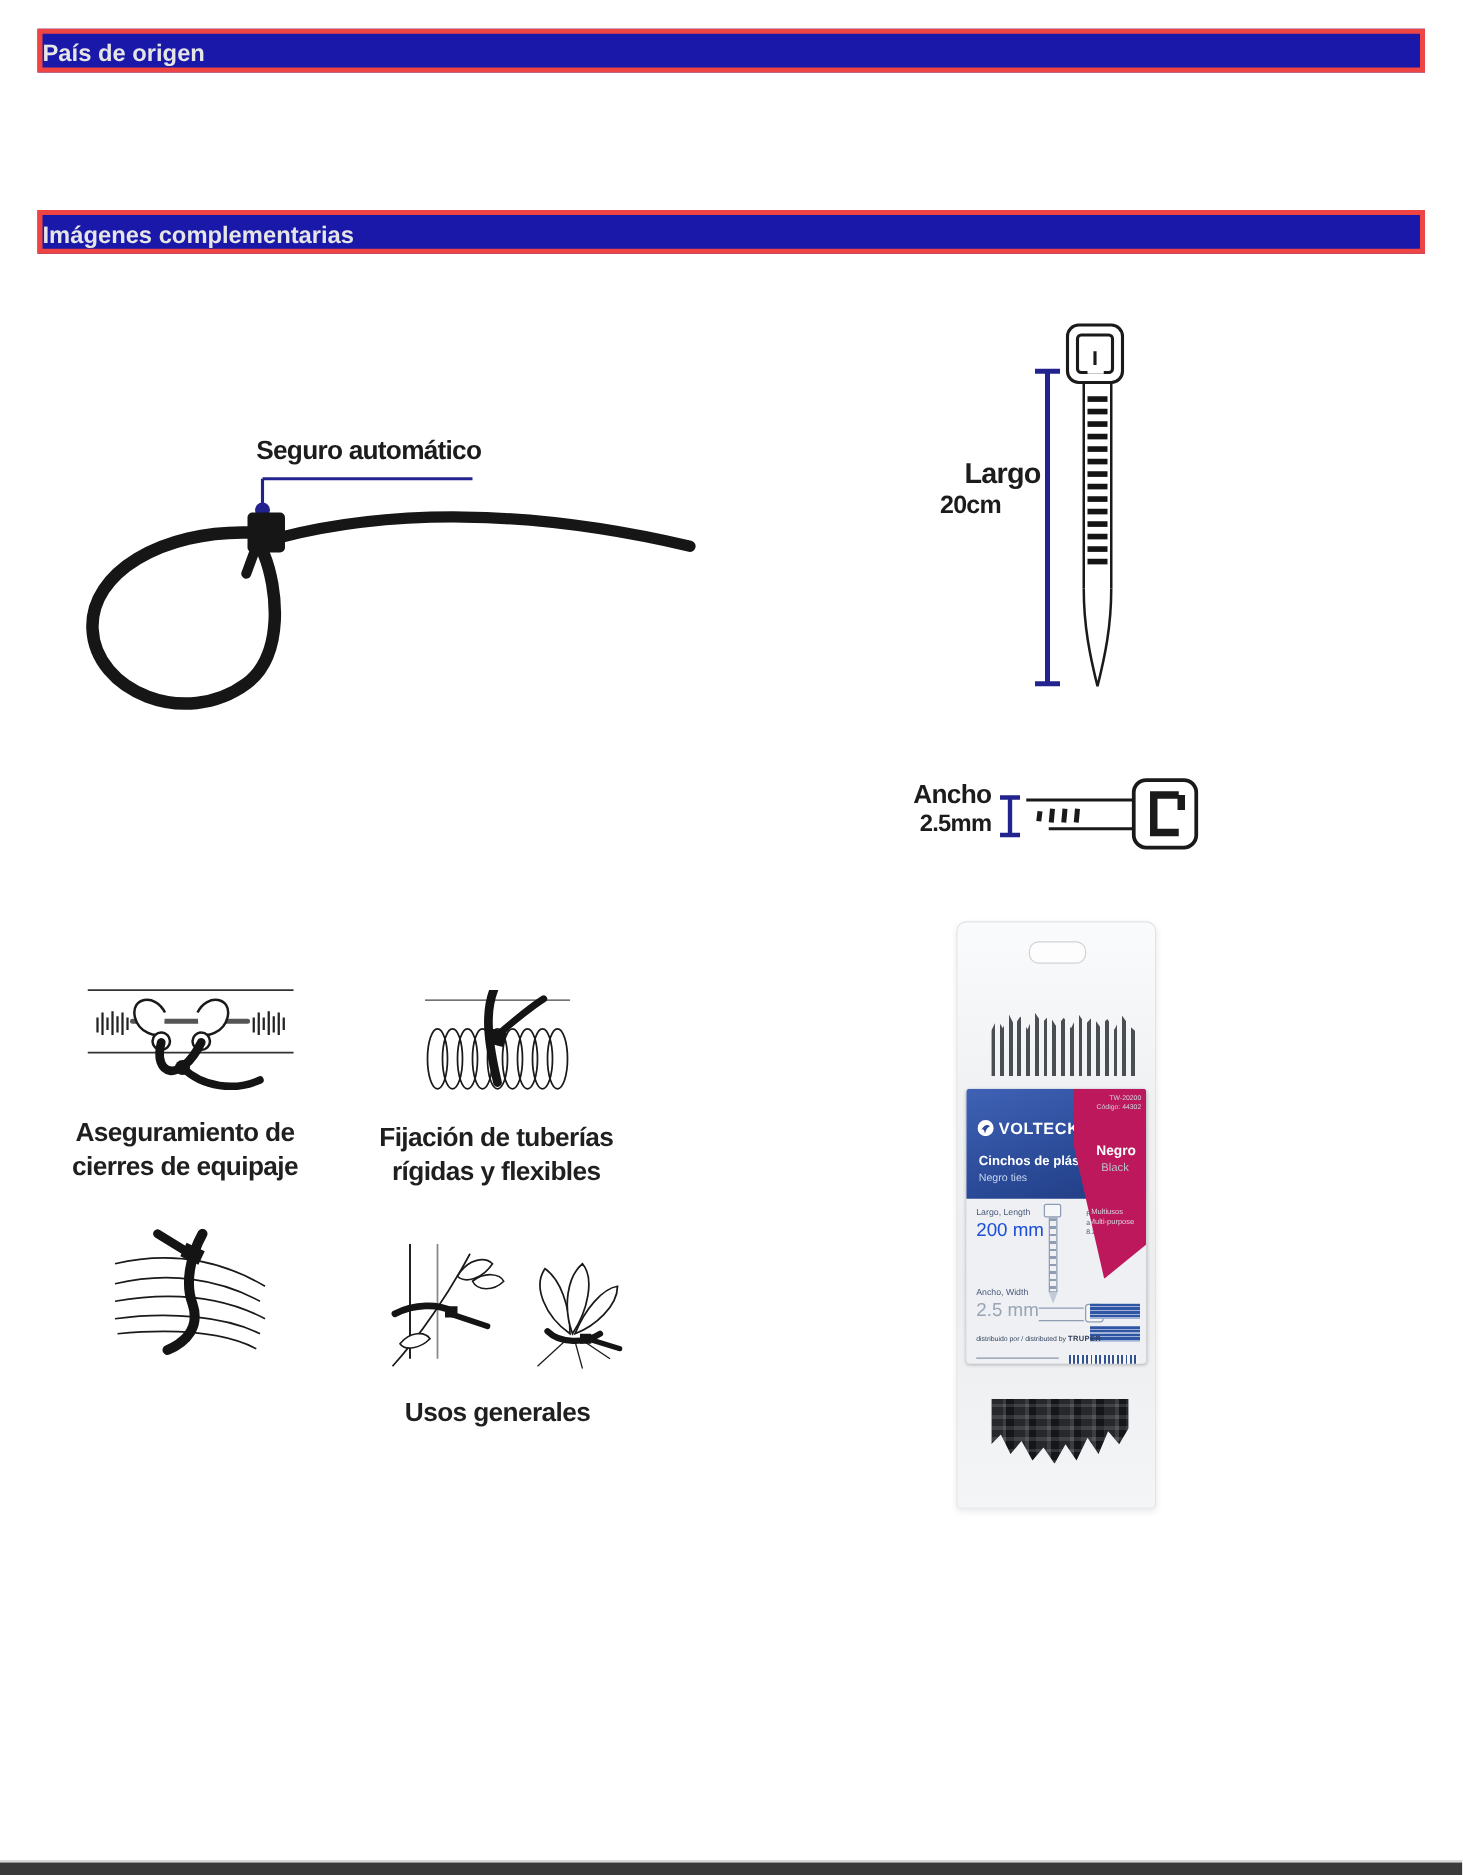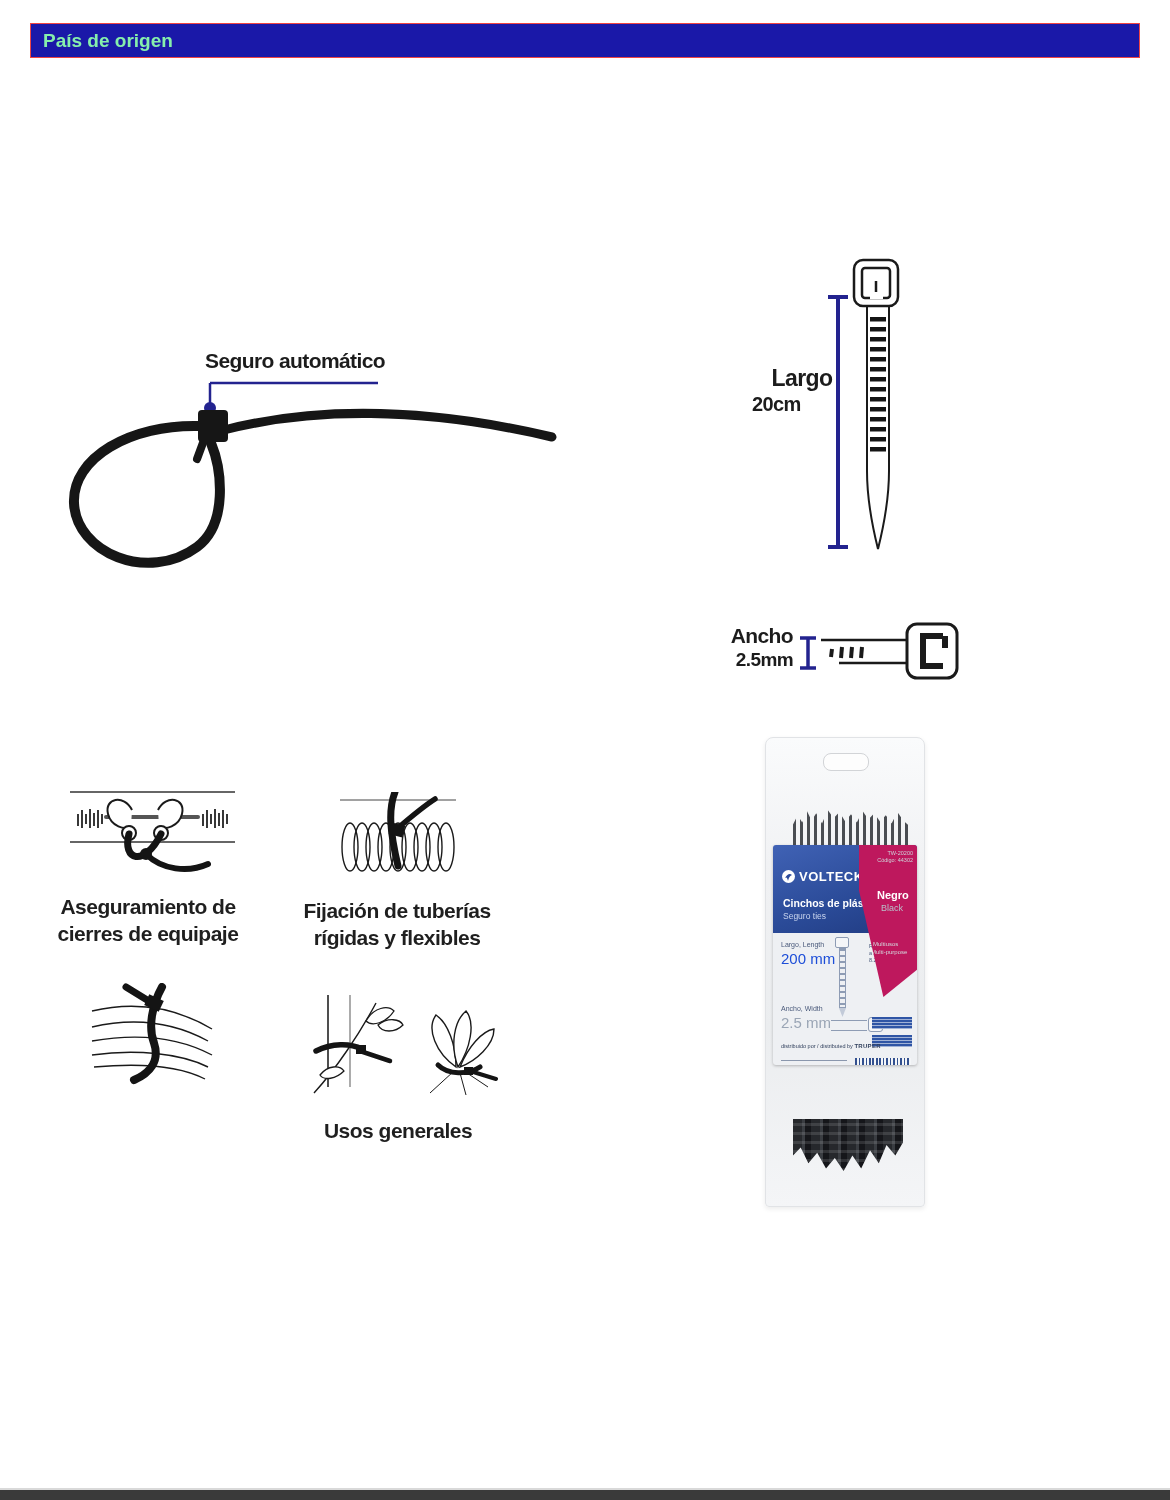--- a/index.html
+++ b/index.html
@@ -1,22 +1,22 @@
 <!DOCTYPE html>
 <html><head>
 <meta charset="utf-8">
 <style>
   html,body{margin:0;padding:0;background:#fff;}
   .page{position:relative;width:1170px;height:1500px;background:#ffffff;
         font-family:"Liberation Sans", sans-serif;overflow:hidden;}
 
   
   .section-bar{position:absolute;left:30px;width:1110px;height:35px;background:#1a18a8;
-               border:1px solid #ef4444;box-sizing:border-box;color:#86efac;font-weight:bold;
-               font-size:19px;line-height:33px;padding-left:12px;}
+               border:4px solid #ef4444;box-sizing:border-box;color:#e5e5e5;font-weight:bold;
+               font-size:19px;line-height:33px;}
   .bar-origin{top:23px;}
   .bar-images{top:168px;}
   .gray-bar{position:absolute;left:30px;top:69px;width:1110px;height:40px;background:#eeeeee;
             color:#161616;font-weight:bold;font-size:18px;line-height:40px;padding-left:25px;
             box-sizing:border-box;}
 
   
   .dlabel{position:absolute;font-weight:bold;color:#1c1c1c;letter-spacing:-0.6px;}
   .auto-lock-label{left:205px;top:349px;width:190px;font-size:21px;}
   .largo-box{left:752px;top:365px;width:100px;text-align:center;font-size:23px;}
@@ -45,21 +45,21 @@
   .bag{position:absolute;left:0;top:0;right:0;bottom:0;border-radius:8px 8px 4px 4px;
        background:linear-gradient(180deg,#fafbfc,#f0f1f3 30%,#ebedef 62%,#f4f5f7);
        border:1px solid #e1e3e6;box-shadow:0 2px 5px rgba(0,0,0,0.08);}
   .hang-hole{position:absolute;left:58px;top:16px;width:44px;height:16px;border-radius:8px;
              background:#fdfdfd;border:1.5px solid #d2d4d7;}
   .tie-tips{position:absolute;left:28px;top:72px;width:116px;height:52px;
             background:repeating-linear-gradient(90deg,#4a4d52 0 3px,rgba(0,0,0,0) 3px 7px);
             clip-path:polygon(0% 30%,4% 12%,8% 26%,12% 4%,16% 22%,20% 8%,25% 28%,30% 2%,35% 18%,
             40% 6%,45% 24%,50% 10%,55% 26%,60% 4%,65% 20%,70% 8%,75% 24%,80% 12%,85% 28%,90% 6%,
             95% 22%,100% 32%,100% 100%,0% 100%);}
-  .plabel{position:absolute;left:8px;top:108px;width:144px;height:220px;background:#eef0f3;
+  .plabel{position:absolute;left:8px;top:134px;width:144px;height:220px;background:#eef0f3;
           border-radius:3px;overflow:hidden;box-shadow:0 1px 3px rgba(0,0,0,0.25);}
   .plabel-blue{position:absolute;left:0;top:0;width:100%;height:88px;
                background:linear-gradient(160deg,#4062b5,#2a4a97 60%,#203a80);}
   .brand-row{position:absolute;left:9px;top:24px;display:flex;align-items:center;}
   .brand-swoosh{width:13px;height:13px;margin-right:4px;}
   .brand-name{color:#fff;font-weight:bold;font-size:13px;letter-spacing:0.5px;}
   .prod-es{position:absolute;left:10px;top:52px;color:#fff;font-weight:bold;font-size:10.5px;}
   .prod-en{position:absolute;left:10px;top:66px;color:#c9d5ee;font-size:8.5px;}
   .plabel-dark{position:absolute;right:0;top:0;width:58px;height:152px;background:#be185d;
                clip-path:polygon(0 0,100% 0,100% 82%,42% 100%,0 30%);z-index:3;color:#fff;}
@@ -112,20 +112,23 @@
 </style>
 </head>
 <body>
 
 <div class="page">
 
   <div class="section-bar bar-origin">
     <span>País de origen</span>
   </div>
 
+  <div class="section-bar bar-images">
+    <span>Imágenes complementarias</span>
+  </div>
 
   <div class="dlabel auto-lock-label">Seguro automático</div>
   <svg class="svg-loop" width="520" height="250" viewBox="0 0 520 250">
     <path d="M150 43 H318" stroke="#23238f" stroke-width="2.5" fill="none"></path>
     <path d="M150 43 V63" stroke="#23238f" stroke-width="2.5" fill="none"></path>
     <circle cx="150" cy="68" r="6" fill="#23238f"></circle>
     <path d="M140 86 C70 84 12 118 14 163 C16 213 88 243 137 207 C168 184 162 130 151 103" stroke="#161616" stroke-width="10" fill="none" stroke-linecap="round"></path>
     <path d="M164 90 C250 68 360 66 492 97" stroke="#161616" stroke-width="9" fill="none" stroke-linecap="round"></path>
     <path d="M144 100 L137 119" stroke="#161616" stroke-width="8" fill="none" stroke-linecap="round"></path>
     <rect x="138" y="70" width="30" height="32" rx="4" fill="#161616"></rect>
@@ -287,21 +290,21 @@
     <div class="plabel">
       <div class="plabel-blue">
         <div class="brand-row">
           <svg class="brand-swoosh" width="13" height="13" viewBox="0 0 13 13" style="position:static;">
             <circle cx="6.5" cy="6.5" r="6.5" fill="#ffffff"></circle>
             <path d="M3 8 Q6.5 2 10 5 Q7 6 6 11 Q5 6 3 8 Z" fill="#2b4a9b"></path>
           </svg>
           <span class="brand-name">VOLTECK</span>
         </div>
         <div class="prod-es">Cinchos de plástico</div>
-        <div class="prod-en">Seguro ties</div>
+        <div class="prod-en">Negro ties</div>
       </div>
       <div class="plabel-dark">
         <div class="pd-model">TW-20200</div>
         <div class="pd-code">Código: 44302</div>
         <div class="pd-color-es">Negro</div>
         <div class="pd-color-en">Black</div>
         <div class="pd-multi-es">Multiusos</div>
         <div class="pd-multi-en">Multi-purpose</div>
       </div>
       <div class="plabel-info">

